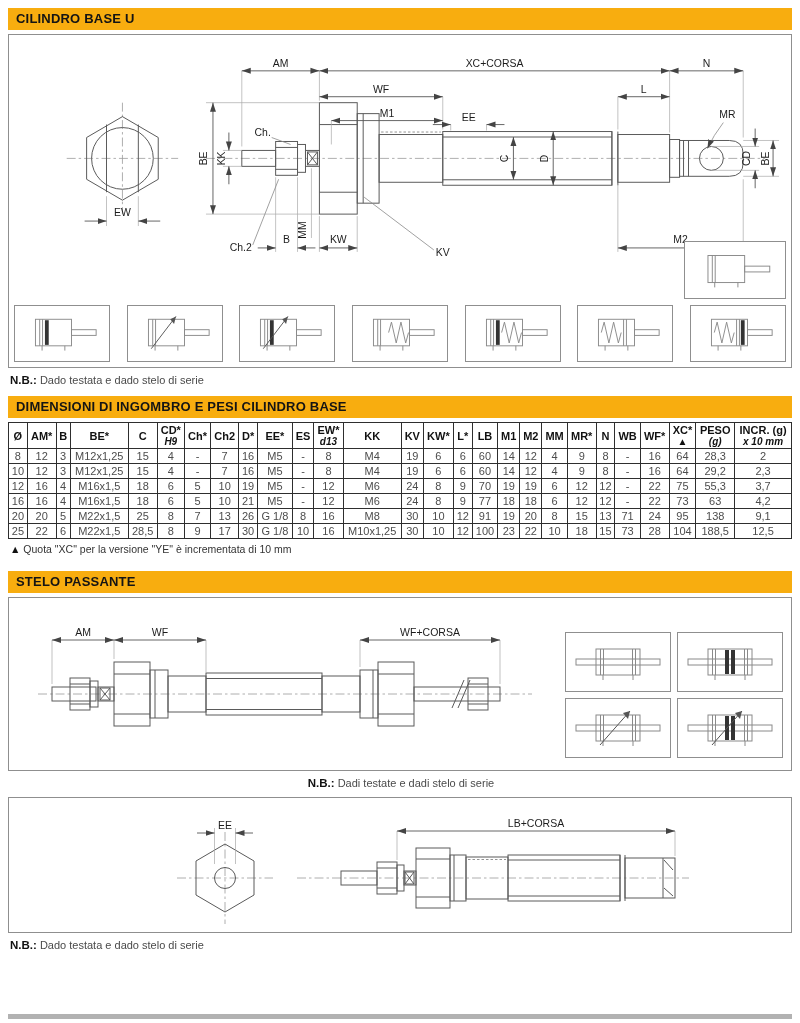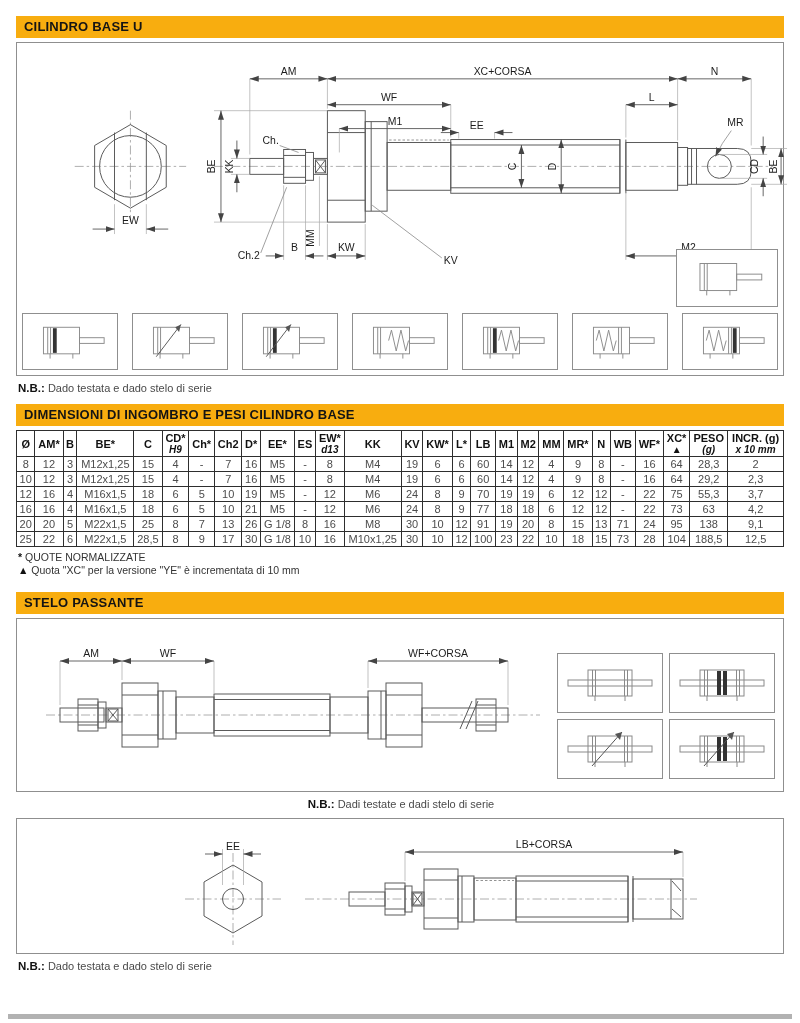--- a/index.html
+++ b/index.html
@@ -1,18 +1,18 @@
 <!DOCTYPE html>
 <html><head>
 <meta charset="utf-8">
 <style>
   html,body{margin:0;padding:0;background:#fff;}
   .page{position:relative;width:800px;height:1023px;background:#fff;
         font-family:"Liberation Sans","DejaVu Sans",sans-serif;color:#1c1c1c;
-        box-sizing:border-box;padding:16px;overflow:hidden;}
+        box-sizing:border-box;padding:8px;overflow:hidden;}
   .bar{background:#F8AD0F;color:#141414;font-size:13px;font-weight:bold;
        padding:3px 8px 4px 8px;letter-spacing:.2px;margin-bottom:4px;}
   .panel{position:relative;border:1px solid #8f8f8f;background:#fff;}
   .panel-1{height:332px;margin-bottom:6px;}
   .panel-2{height:172px;margin-bottom:6px;}
   .panel-3{height:134px;margin-bottom:6px;}
   .nb{font-size:11px;color:#4a4a4a;margin:2px 0 10px 2px;}
   .nb b{color:#111;font-size:11.5px;}
   .draw{position:absolute;display:block;}
   .thumb-row{position:absolute;left:5px;right:5px;bottom:5px;height:57px;
@@ -577,24 +577,20 @@
           <td>28</td>
           <td>104</td>
           <td>188,5</td>
           <td>12,5</td>
         </tr>
       </tbody>
   </table>
 
   <div class="fn-wrap">
     <div class="fnote">
-      <span class="mk">*</span>
-      <span>QUOTE NORMALIZZATE</span>
-    </div>
-    <div class="fnote">
       <span class="mk">▲</span>
       <span>Quota "XC" per la versione "YE" è incrementata di 10 mm</span>
     </div>
   </div>
 
   <div class="bar">STELO PASSANTE</div>
 
   <div class="panel panel-2">
     <svg class="draw" style="top:8px;left:15px;" width="520" height="152" viewBox="0 0 520 152">
       <defs>

